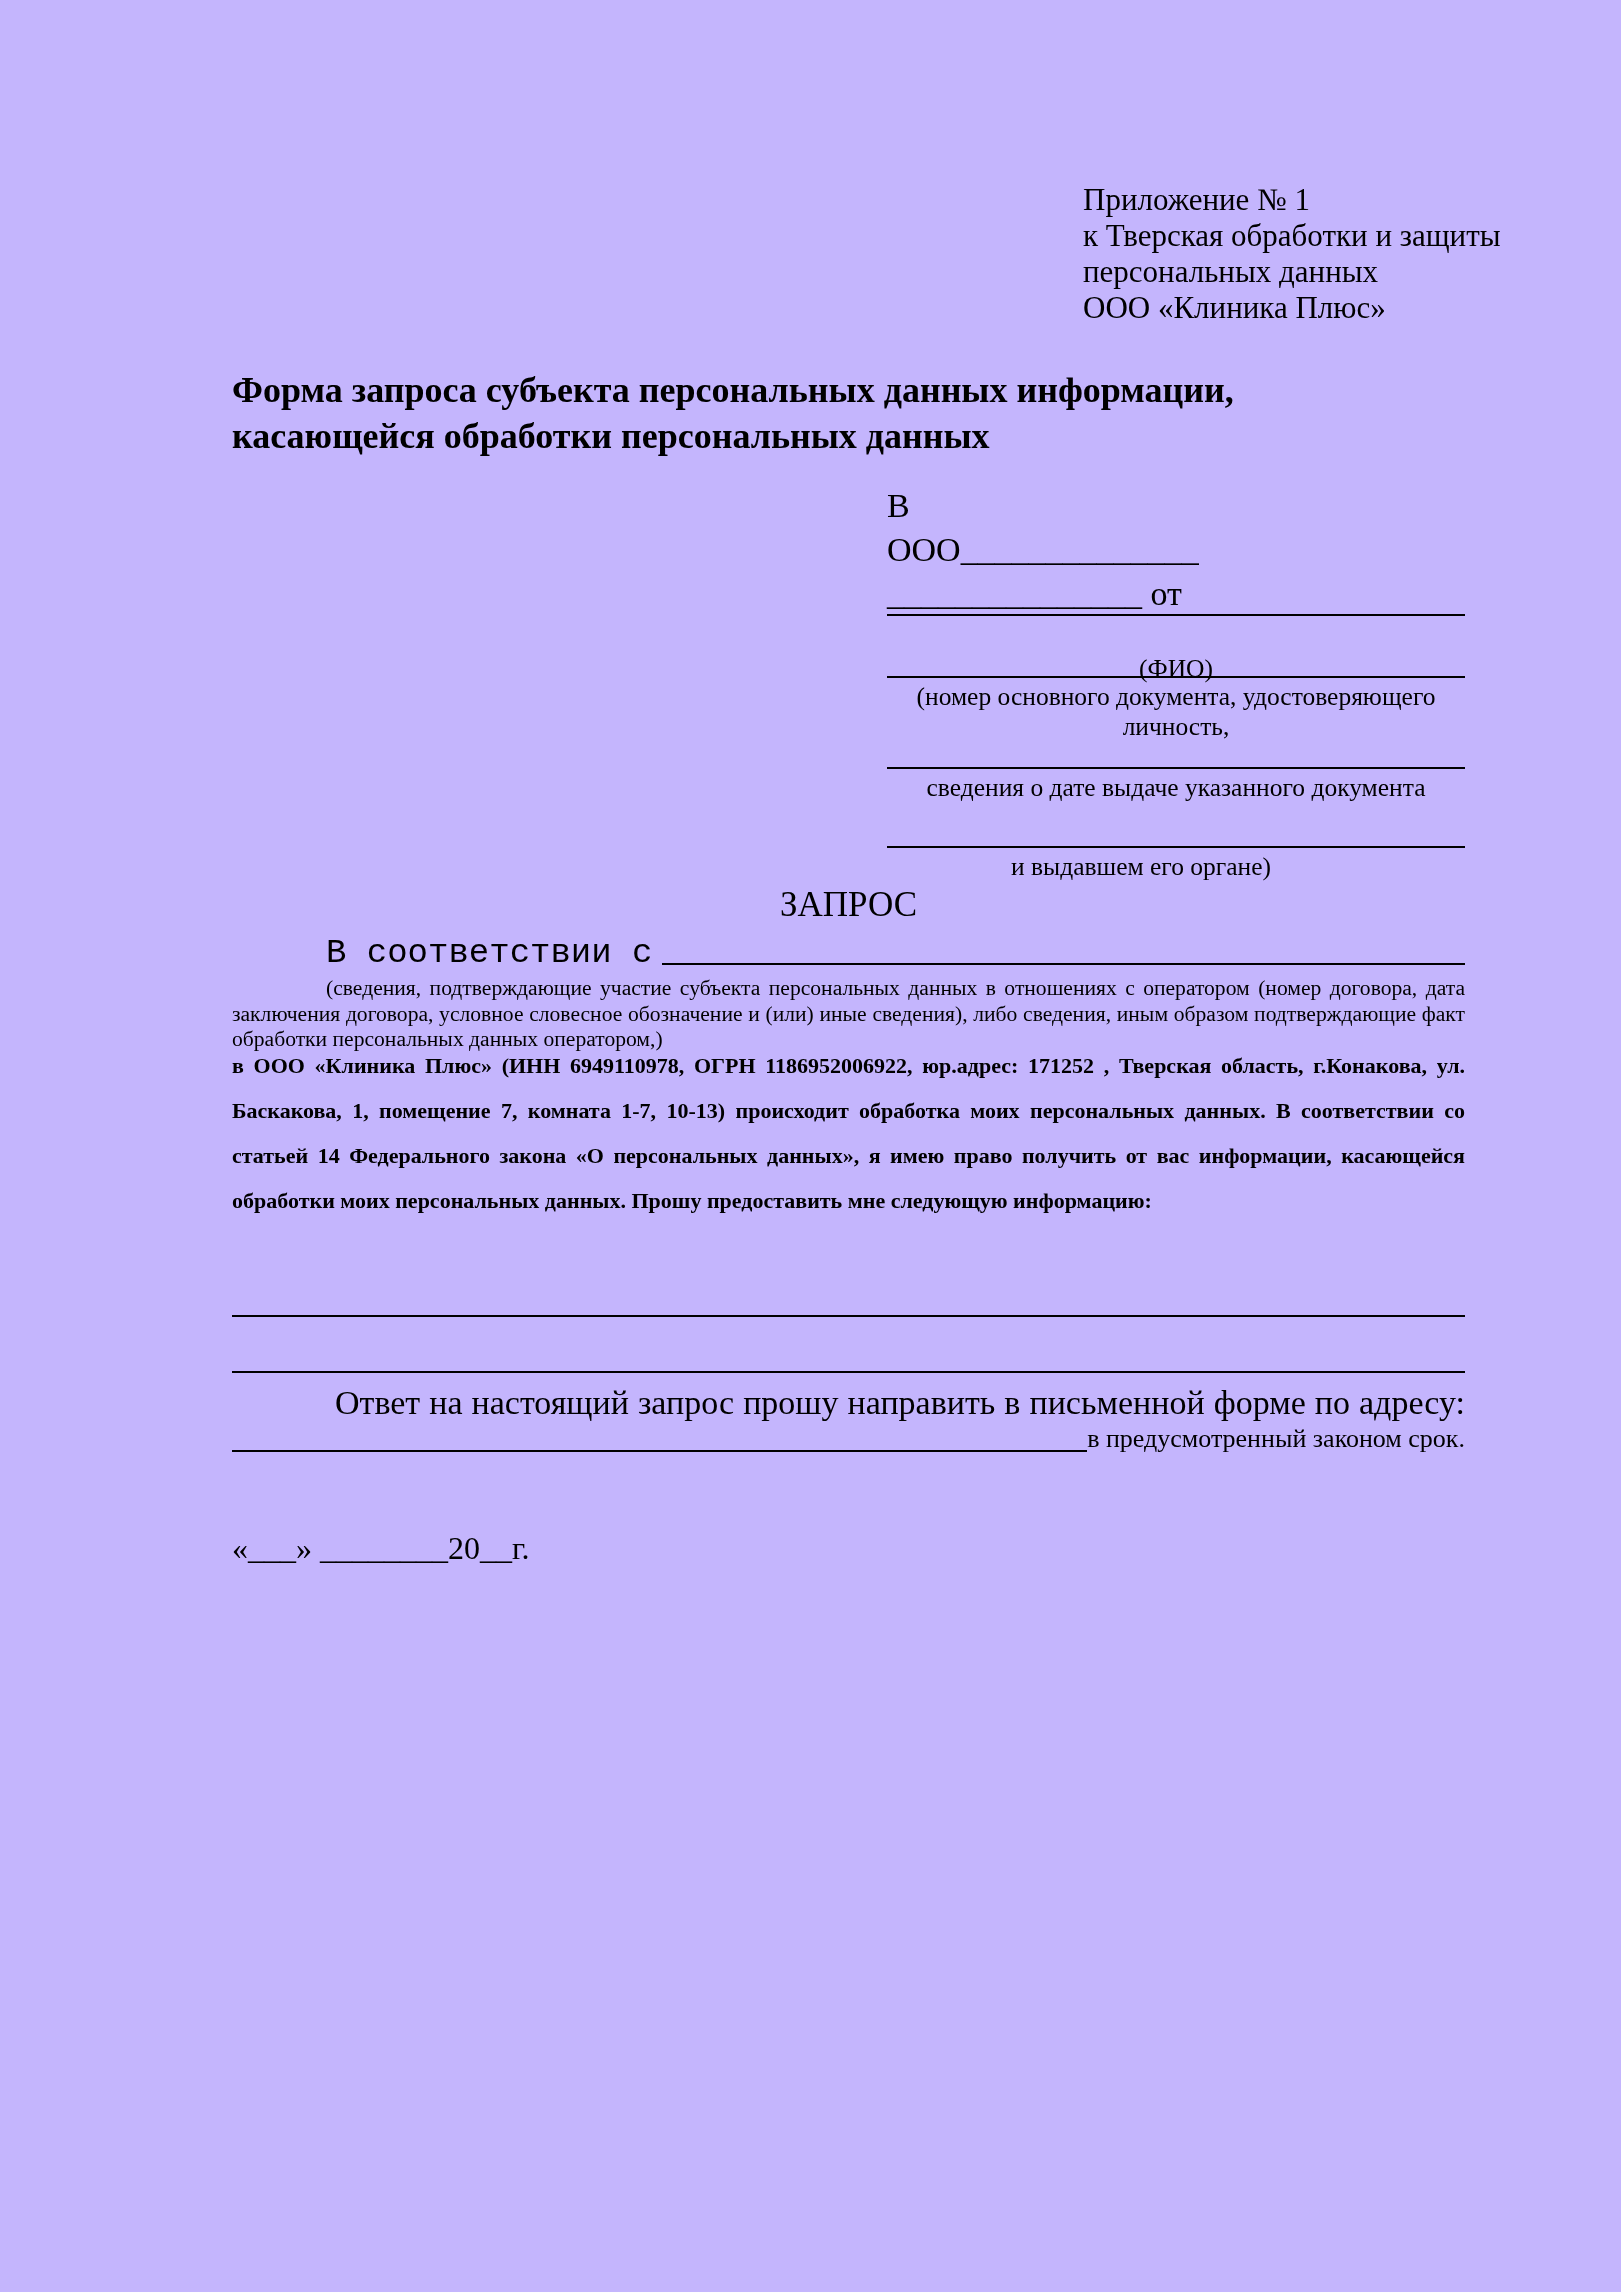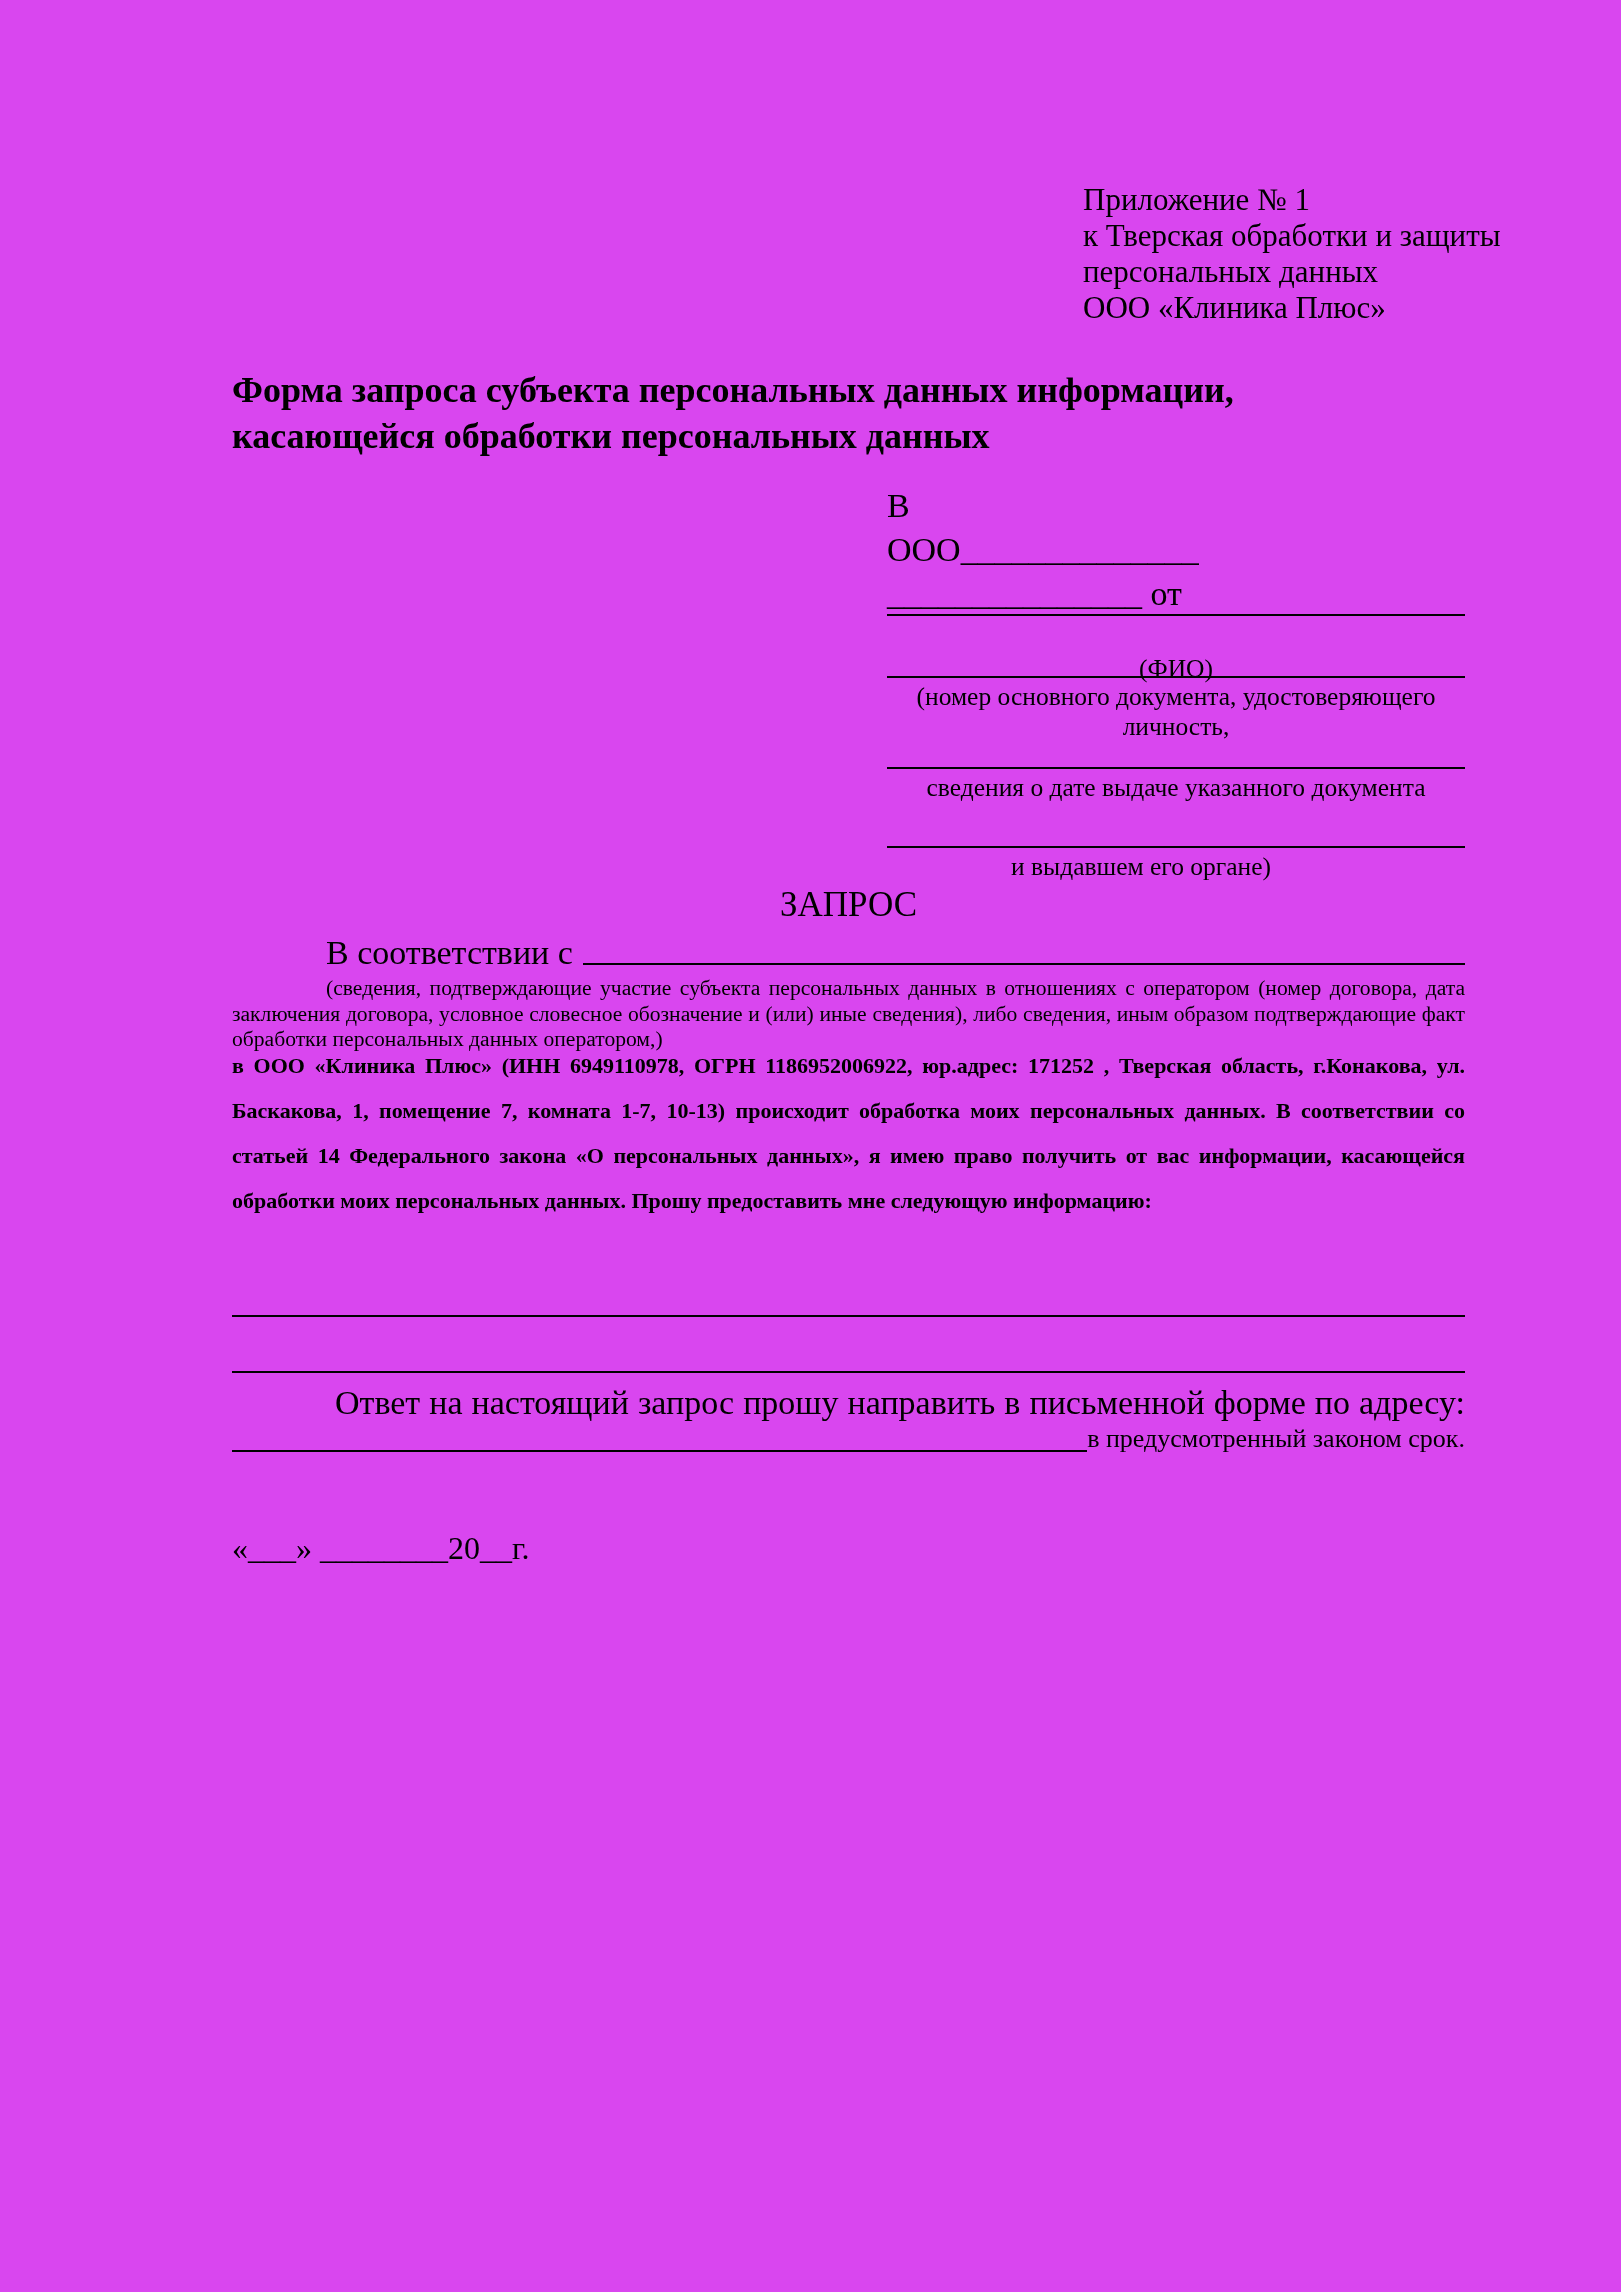--- a/index.html
+++ b/index.html
@@ -1,40 +1,40 @@
 <!DOCTYPE html>
 <html><head>
 <meta charset="utf-8">
 <style>
   html,body { margin:0; padding:0; background:#ffffff; }
   .page {
     position:relative;
     width:1621px; height:2293px;
-    background:#d946ef;
+    background:#c4b5fd;
     color:#000000;
     font-family:"Liberation Serif","DejaVu Serif",serif;
     overflow:hidden;
   }
   .abs { position:absolute; }
 
   
   .appendix { left:1083px; top:182px; font-size:31px; line-height:36px; white-space:nowrap; }
 
   
   .doc-title { left:232px; top:355px; width:1233px; text-align:left;
                font-weight:bold; font-size:36px; line-height:46px;margin-top:12px; }
 
   
   .addr { font-size:34px; line-height:43px; white-space:nowrap; }
   .caption { font-size:25.5px; text-align:center; width:578px; }
   .rule { border-bottom:2px solid #000; width:578px; height:0; }
 
   .heading-center { left:232px; top:885px; width:1233px; text-align:center; font-size:35px; }
 
-  .intro-row { left:232px; top:934px; width:1233px; display:flex; align-items:flex-end; font-size:34px; }
+  .intro-row { left:232px; top:934px; width:1233px; display:flex; align-items:flex-end; font-size:34px;font-family:Liberation Mono, monospace; }
   .intro-row .txt { margin-left:94px; white-space:nowrap; }
   .fill { flex:1 1 auto; border-bottom:2.9px solid #000; margin-bottom:6.9px; margin-left:9.8px; }
 
   .legal-note { left:232px; top:976px; width:1233px; font-size:21.6px; line-height:25.5px;
                 text-align:justify; text-indent:94px; }
 
   .body-par { left:232px; top:1043px; width:1233px; font-size:22px; line-height:45px;
               text-align:justify;font-weight:bold; }
 
   .wide-rule { left:232px; width:1233px; border-bottom:2.9px solid #000; height:0; }

